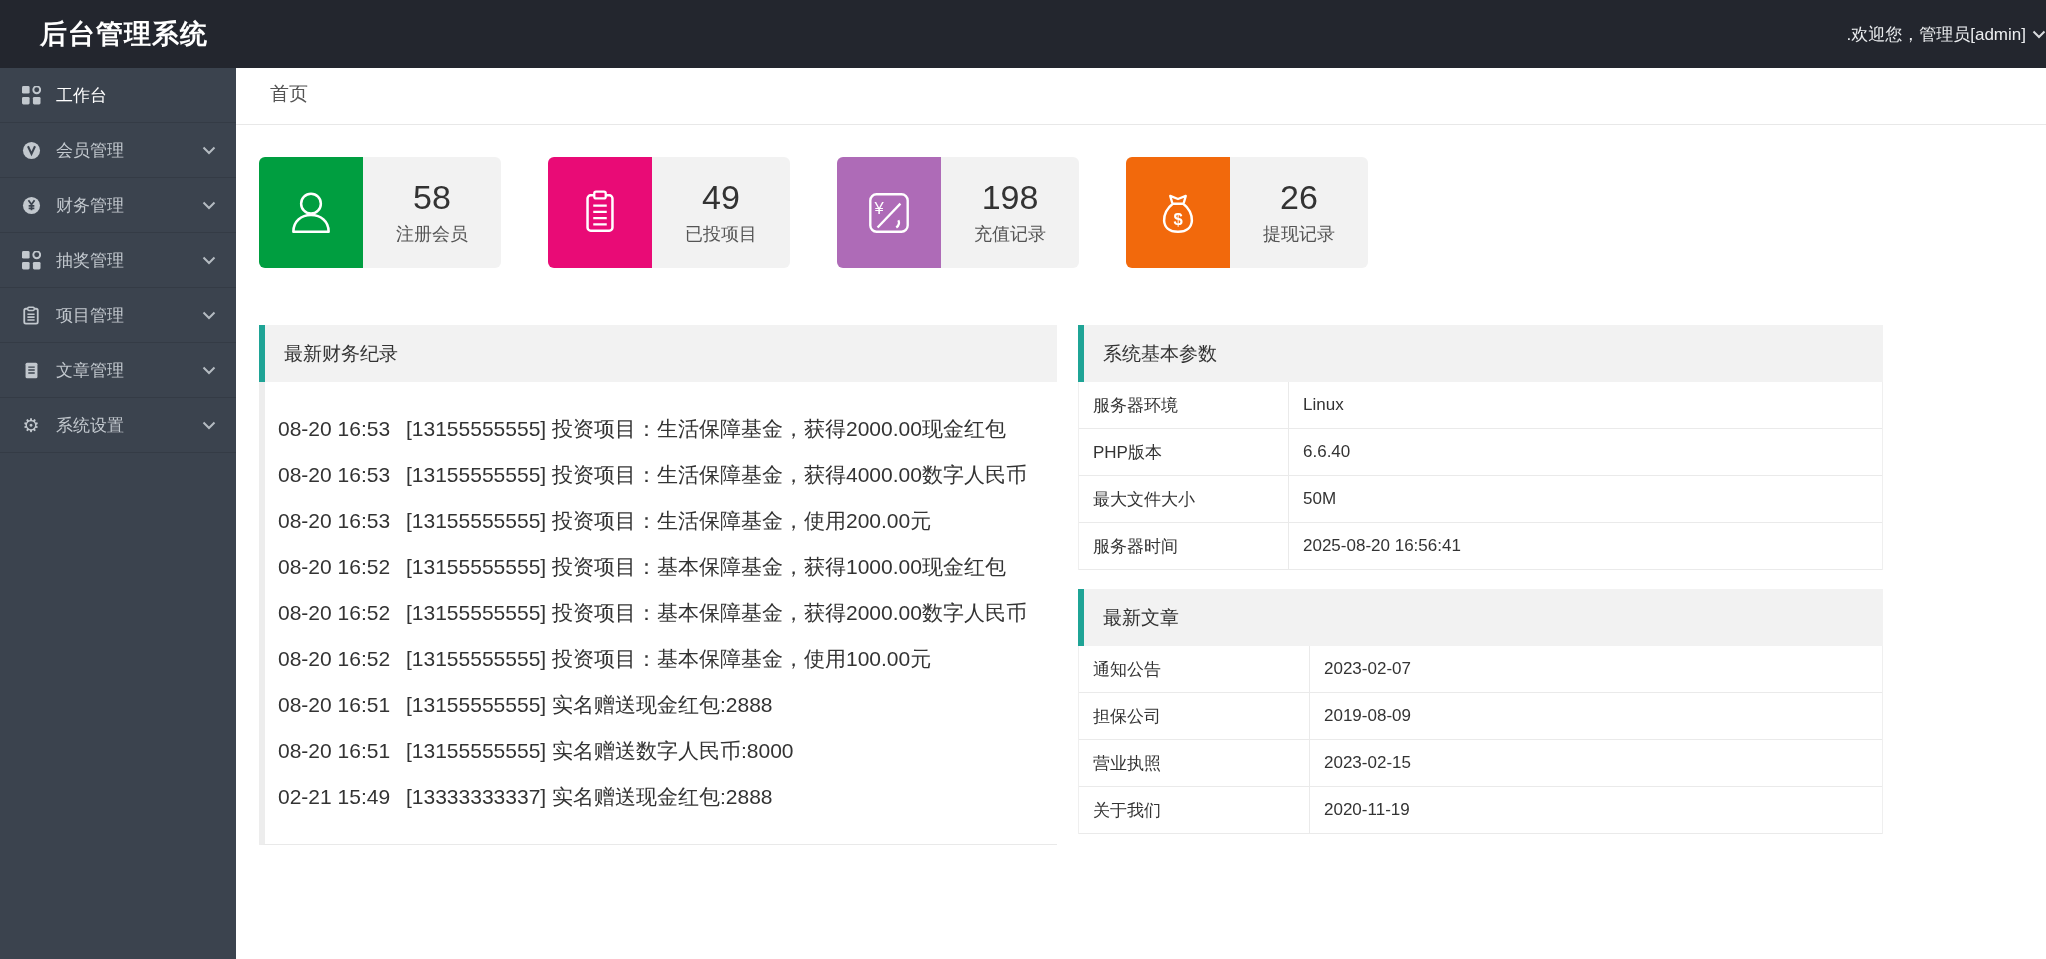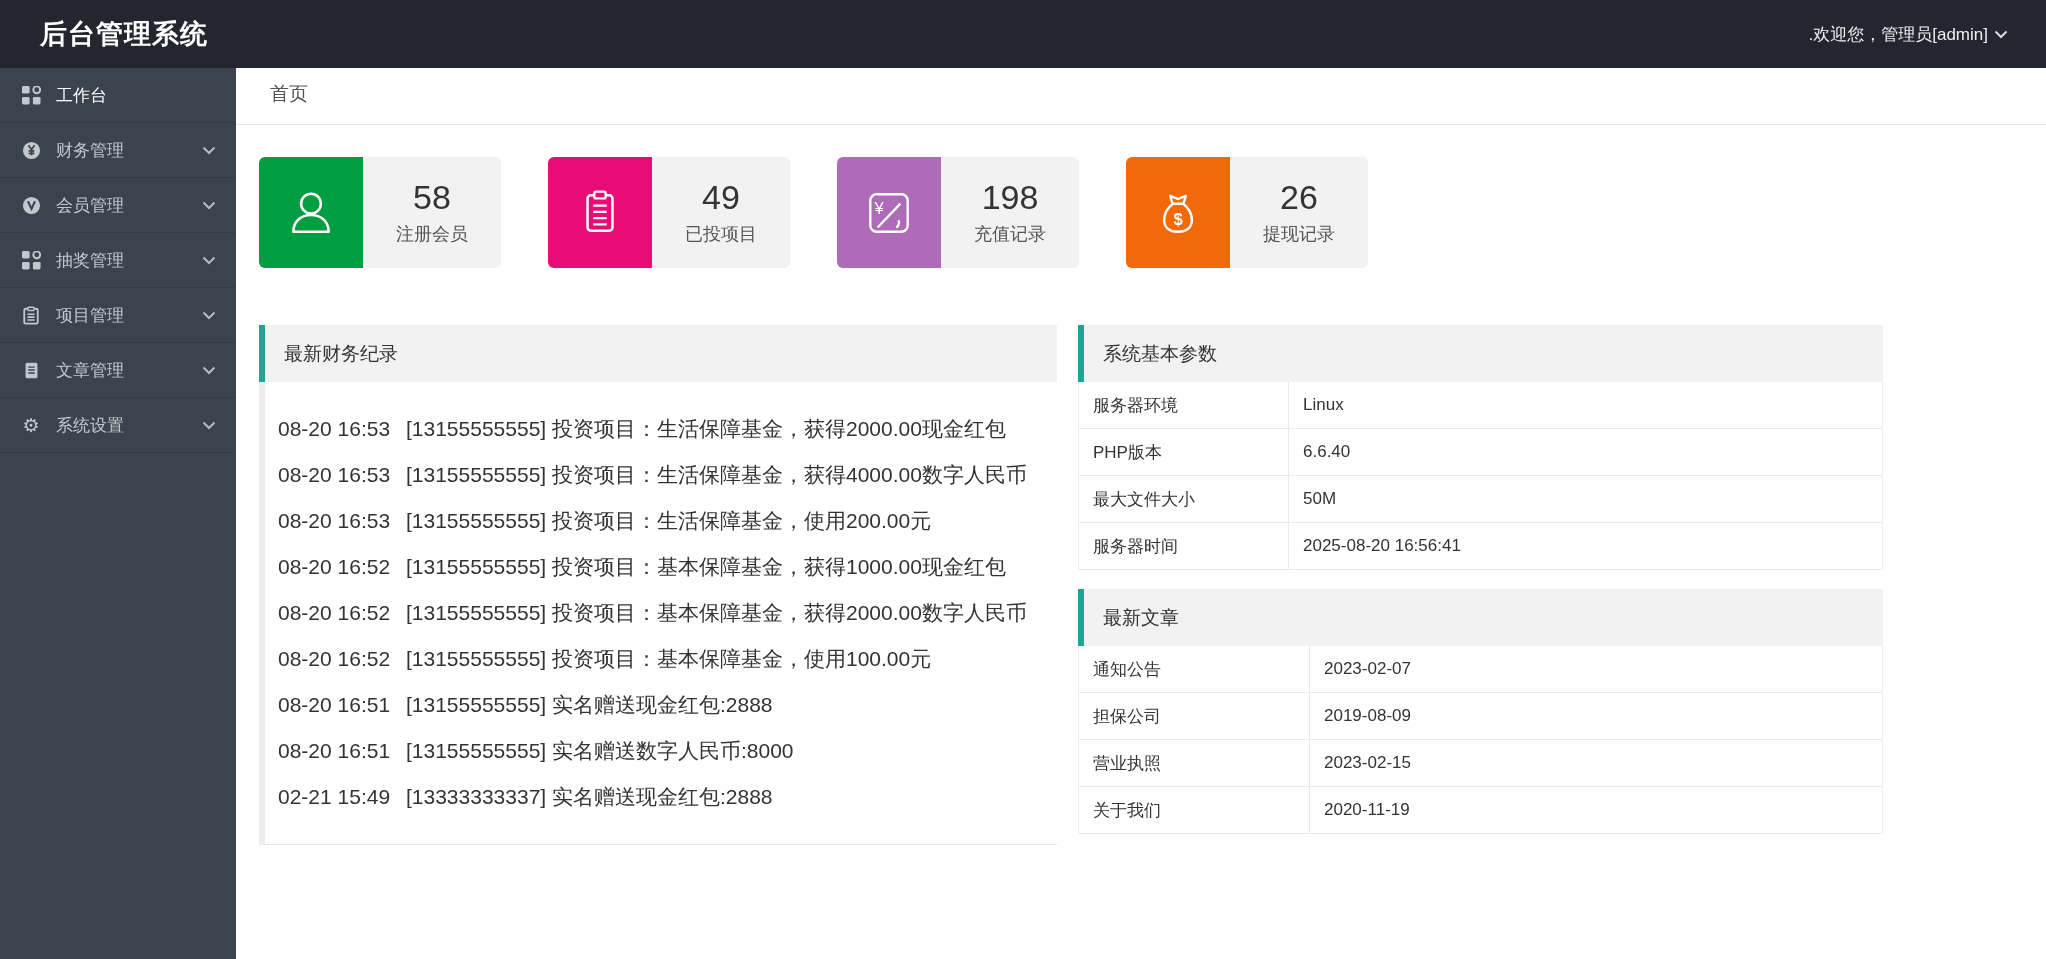--- a/index.html
+++ b/index.html
@@ -3,21 +3,21 @@
 <meta charset="utf-8">
 <style>
   * { box-sizing: border-box; margin: 0; padding: 0; }
   html, body { width: 2046px; height: 959px; overflow: hidden; }
   body { font-family: "Liberation Sans", "DejaVu Sans", sans-serif; background: #fff; position: relative; color: #333; }
 
   
   .topbar { position: absolute; top: 0; left: 0; width: 2046px; height: 68px; background: #23262e;
             display: flex; align-items: center; justify-content: space-between; z-index: 5; }
   .app-title { color: #fff; font-size: 27px; font-weight: bold; padding-left: 40px; letter-spacing: 1px; }
-  .user-menu { display: flex; align-items: center; gap: 6px; padding-right: 38px; color: #eceef0; font-size: 17px; cursor: pointer; }
+  .user-menu { display: flex; align-items: center; gap: 6px; color: #eceef0; font-size: 17px; cursor: pointer; }
 
   
   .sidebar { position: absolute; top: 68px; left: 0; width: 236px; height: 891px; background: #3b434e; }
   .side-item { height: 55px; display: flex; align-items: center; padding: 0 20px;
                color: #c2c8ce; font-size: 17px; border-bottom: 1px solid #343b45; cursor: pointer; }
   .side-item.active { color: #ffffff; }
   .side-ico { width: 22px; height: 20px; margin-right: 14px; flex: none; display: flex; align-items: center; justify-content: center; }
   .side-label { flex: 1; }
   .side-chevron { width: 14px; height: 9px; flex: none; opacity: .9; }
 
@@ -87,37 +87,37 @@
         <rect x="11.5" y="11.5" width="8" height="8" rx="1.5" fill="#c2c8ce"></rect>
       </svg>
     </span>
     <span class="side-label">工作台</span>
   </div>
 
   <div class="side-item">
     <span class="side-ico">
       <svg viewBox="0 0 20 20" width="19" height="19">
         <circle cx="10" cy="10" r="9" fill="#c2c8ce"></circle>
-        <path d="M6.8 4.5 L10 9 L13.2 4.5 M10 9 L10 15 M7 10.5 L13 10.5 M7 13 L13 13" fill="none" stroke="#3b434e" stroke-width="1.8"></path>
-      </svg>
-    </span>
-    <span class="side-label">财务管理</span>
+        <path d="M6.3 5.5 L10 13.5 L13.7 5.5" fill="none" stroke="#3b434e" stroke-width="2.2"></path>
+      </svg>
+    </span>
+    <span class="side-label">会员管理</span>
     <svg class="side-chevron" viewBox="0 0 14 9" width="13" height="8">
       <path d="M1.5 1.5 L7 7 L12.5 1.5" fill="none" stroke="#c2c8ce" stroke-width="2"></path>
     </svg>
   </div>
 
   <div class="side-item">
     <span class="side-ico">
       <svg viewBox="0 0 20 20" width="19" height="19">
         <circle cx="10" cy="10" r="9" fill="#c2c8ce"></circle>
-        <path d="M6.3 5.5 L10 13.5 L13.7 5.5" fill="none" stroke="#3b434e" stroke-width="2.2"></path>
-      </svg>
-    </span>
-    <span class="side-label">会员管理</span>
+        <path d="M6.8 4.5 L10 9 L13.2 4.5 M10 9 L10 15 M7 10.5 L13 10.5 M7 13 L13 13" fill="none" stroke="#3b434e" stroke-width="1.8"></path>
+      </svg>
+    </span>
+    <span class="side-label">财务管理</span>
     <svg class="side-chevron" viewBox="0 0 14 9" width="13" height="8">
       <path d="M1.5 1.5 L7 7 L12.5 1.5" fill="none" stroke="#c2c8ce" stroke-width="2"></path>
     </svg>
   </div>
 
   <div class="side-item">
     <span class="side-ico">
       <svg viewBox="0 0 20 20" width="19" height="19">
         <rect x="0" y="0" width="8" height="8" rx="1.5" fill="#c2c8ce"></rect>
         <circle cx="15.5" cy="4" r="3.6" fill="none" stroke="#c2c8ce" stroke-width="2"></circle>

